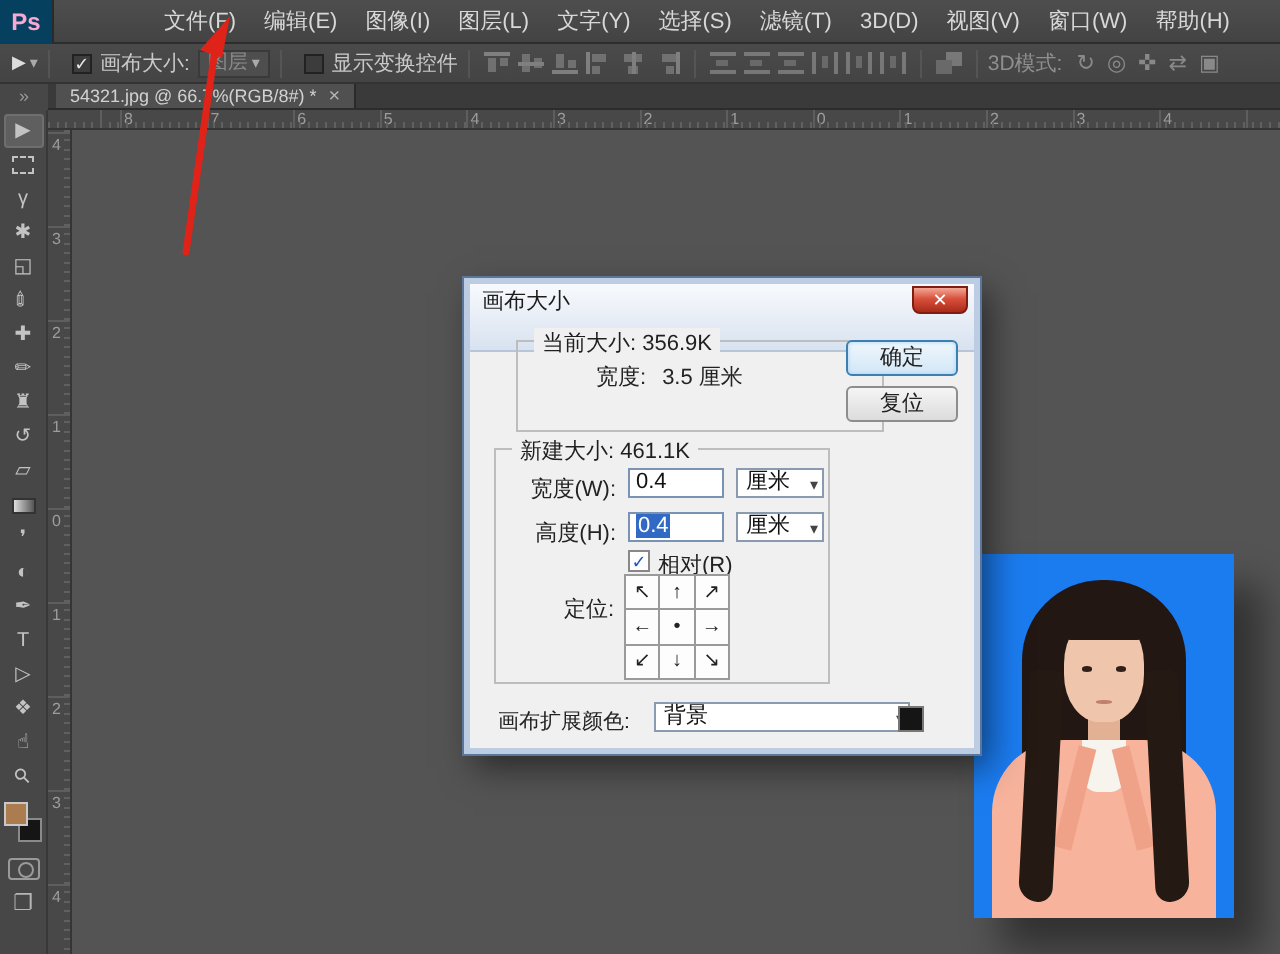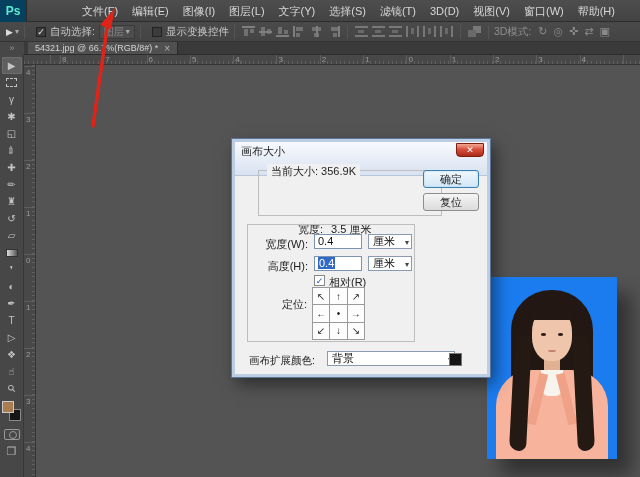--- a/index.html
+++ b/index.html
@@ -1,21 +1,21 @@
 <!DOCTYPE html>
 <html><head>
 <meta charset="utf-8">
 <style>
   html,body{margin:0;padding:0;background:#222;}
   *{box-sizing:border-box;font-family:"Liberation Sans","DejaVu Sans",sans-serif;}
   #stage{position:relative;width:640px;height:477px;background:#545454;overflow:hidden;}
 
   
   .menubar{position:absolute;left:0;top:0;width:640px;height:22px;background:linear-gradient(#4e4e4e,#434343);border-bottom:1px solid #2d2d2d;display:flex;align-items:center;}
-  .pslogo{width:27px;height:22px;background:#05405e;color:#5eead4;font-weight:bold;font-size:12px;display:flex;align-items:center;justify-content:center;border-right:1px solid #2a2a2a;}
+  .pslogo{width:27px;height:22px;background:#05405e;color:#f9a8d4;font-weight:bold;font-size:12px;display:flex;align-items:center;justify-content:center;border-right:1px solid #2a2a2a;}
   .mitem{font-size:11px;color:#d8d8d8;padding:0 7px;line-height:22px;white-space:nowrap;}
 
   
   .optionsbar{position:absolute;left:0;top:22px;width:640px;height:20px;background:linear-gradient(#4a4a4a,#444);border-bottom:1px solid #333;display:flex;align-items:center;font-size:10.5px;color:#c9c9c9;}
   .ob-sep{width:1px;height:14px;background:#383838;border-right:1px solid #555;margin:0 5px;}
   .ob-tool{color:#ddd;font-size:9px;margin-left:6px;}
   .caret{font-size:8px;color:#aaa;margin-left:2px;}
   .cb{width:10px;height:10px;border:1px solid #222;background:#3c3c3c;display:inline-block;margin:0 4px 0 6px;color:#e8e8e8;font-size:9px;line-height:9px;text-align:center;}
   .ob-drop{border:1px solid #3a3a3a;background:#4e4e4e;color:#8b8b8b;padding:0 4px;margin-left:4px;height:14px;line-height:13px;font-size:10px;display:inline-flex;align-items:center;}
   .ob-label-dim{color:#8f8f8f;}
@@ -124,21 +124,21 @@
         <span class="mitem">窗口(W)</span>
         <span class="mitem">帮助(H)</span>
       </div>
   </div>
 
   <div class="optionsbar">
     <span class="ob-tool">▶</span>
     <span class="caret">▾</span>
     <span class="ob-sep"></span>
     <span class="cb">✓</span>
-    <span>自动选择:</span>
+    <span>画布大小:</span>
     <span class="ob-drop">
       <span>图层</span>
       <span class="caret">▾</span>
     </span>
     <span class="ob-sep"></span>
     <span class="cb"></span>
     <span>显示变换控件</span>
     <span class="ob-sep"></span>
     <span id="align-icons" style="display:flex;align-items:center;">
         <span class="ob-ico i-altop"></span>
@@ -293,29 +293,30 @@
     <div class="ph-mouth"></div>
   </div>
 
   <div class="dialog">
     <div class="dlg-title">画布大小</div>
     <div class="dlg-close">✕</div>
 
     <div class="grp g-cur">
       <span class="grp-head">当前大小: 356.9K</span>
       <div class="lrow" style="left:28px;top:10px;">
-        <span class="lab-r" style="width:36px;margin-top:41px;">宽度:</span>
+        <span class="lab-r" style="width:36px;">宽度:</span>
         <span style="margin-left:5px;">3.5 厘米</span>
       </div>
     </div>
 
     <div class="btn btn-ok">确定</div>
     <div class="btn btn-reset">复位</div>
 
     <div class="grp g-new">
+      <span class="grp-head">新建大小: 461.1K</span>
 
       <div class="lrow" style="left:8px;top:12px;">
         <span class="lab-r" style="width:52px;">宽度(W):</span>
       </div>
       <div class="inp" style="left:66px;top:9px;">
         <span>0.4</span>
       </div>
       <div class="combo" style="left:120px;top:9px;width:44px;">
         <span>厘米</span>
         <span class="ccaret">▾</span>

